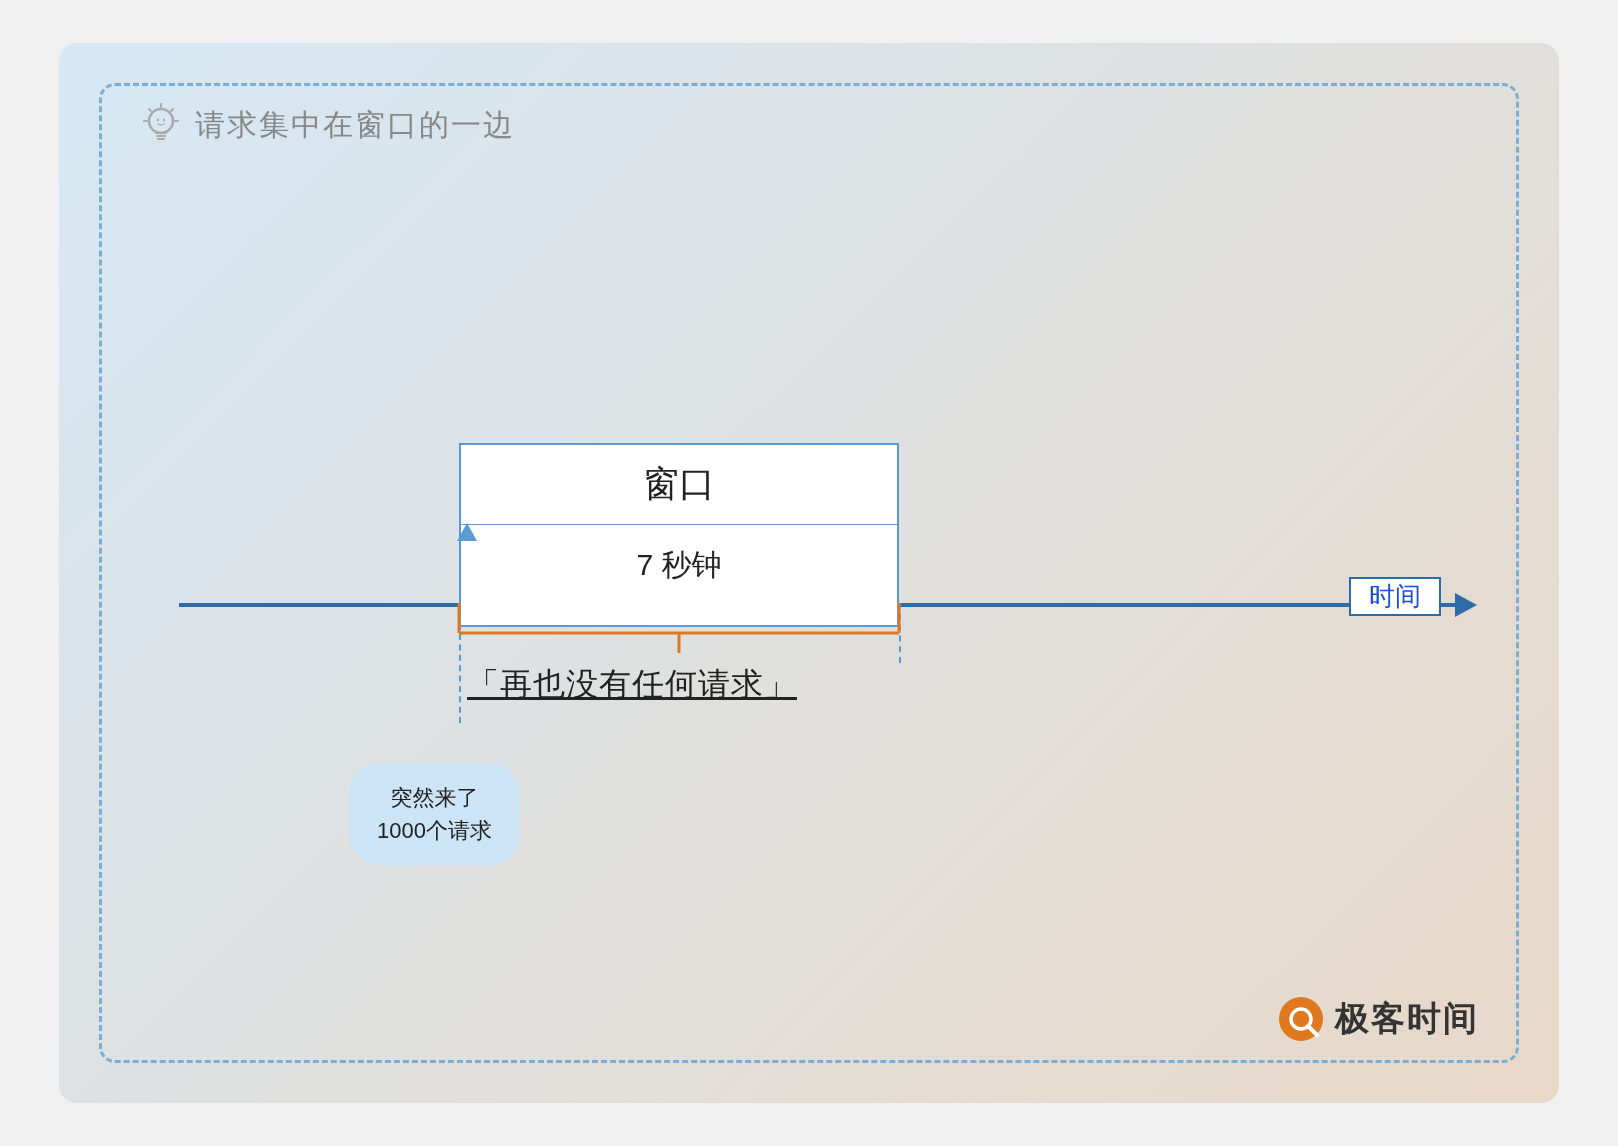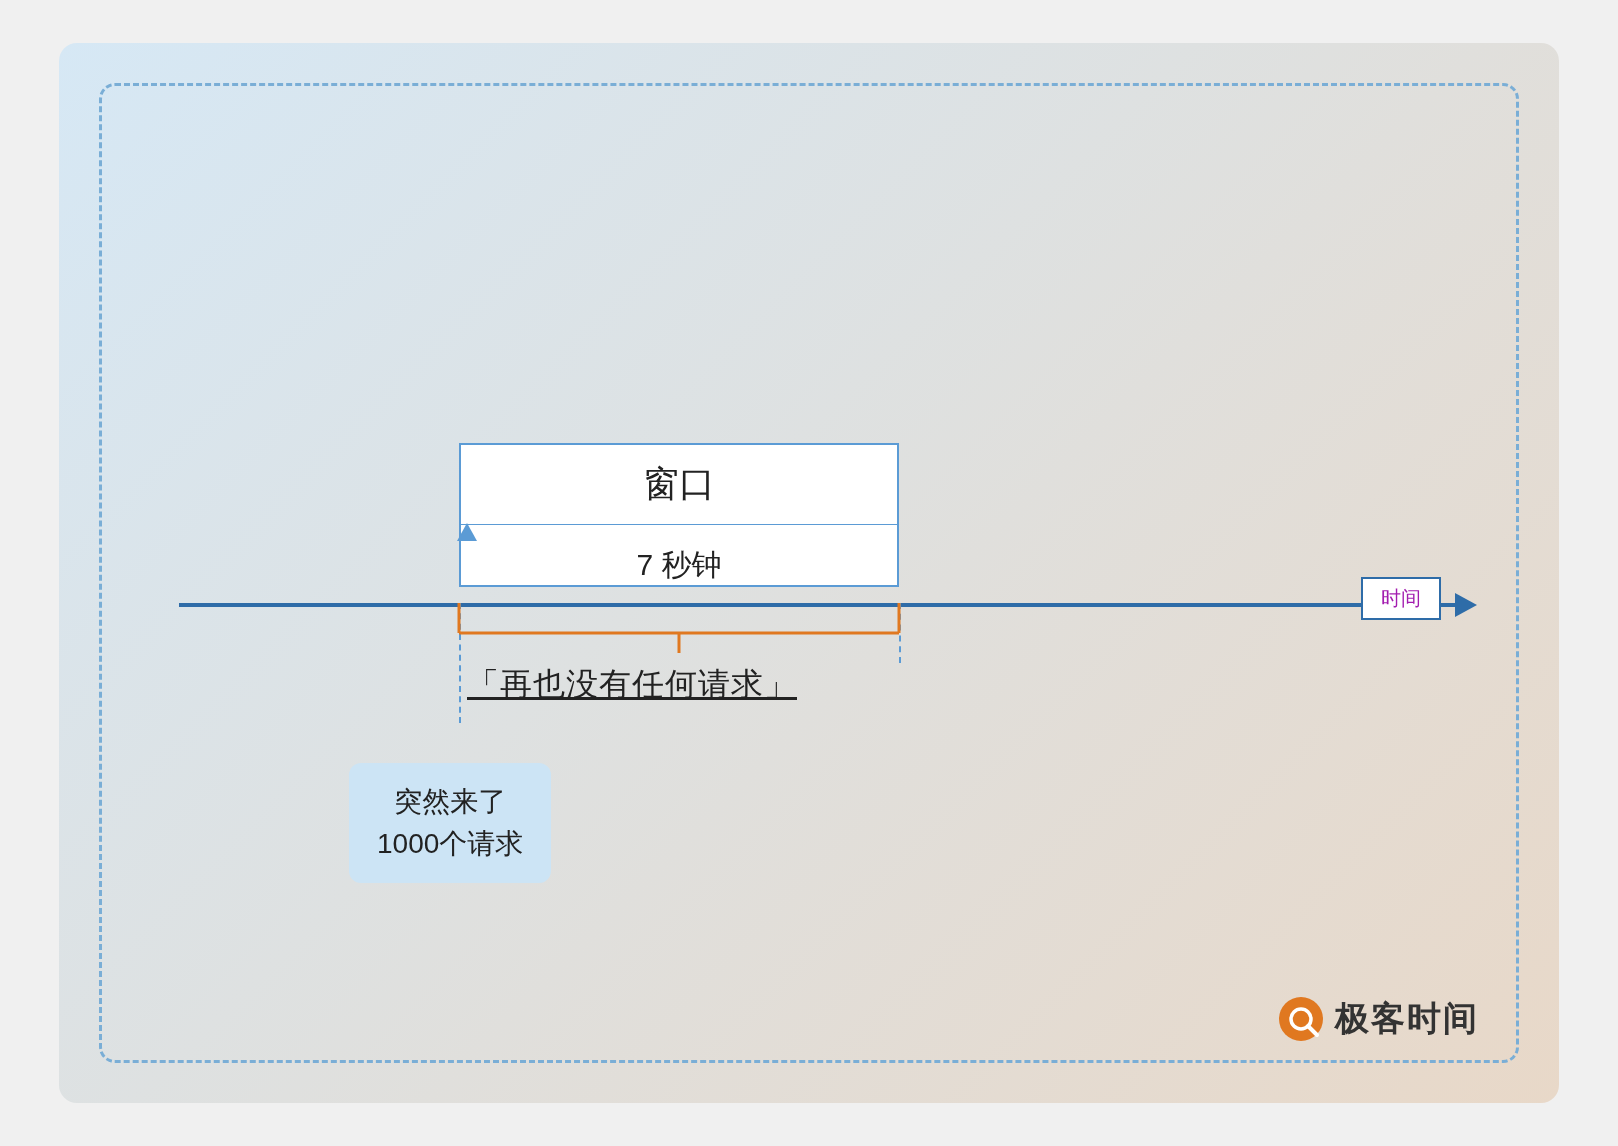--- a/index.html
+++ b/index.html
@@ -76,34 +76,34 @@
       border-bottom: 12px solid transparent;
       border-left: 22px solid #2e6ca8;
     }
 
     
     .time-label {
       position: absolute;
       top: 534px;
       right: 118px;
       border: 2px solid #2e6ca8;
-      padding: 6px 18px;
-      font-size: 20px;
-      color: #a21caf;
+      padding: 0 18px;
+      font-size: 26px;
+      color: #1d4ed8;
       background: white;
       font-weight: 500;
     }
 
     
     .window-box {
       position: absolute;
       top: 400px;
       left: 400px;
       width: 440px;
-      height: 144px;
+      height: 184px;
       border: 2px solid #5b9bd5;
       background: white;
     }
 
     .window-box-title {
       width: 100%;
       height: 80px;
       display: flex;
       align-items: center;
       justify-content: center;
@@ -173,23 +173,23 @@
       text-decoration: underline;
       letter-spacing: 1px;
     }
 
     
     .bubble {
       position: absolute;
       top: 720px;
       left: 290px;
       background: #cce4f5;
-      border-radius: 12px;
+      border-radius: 31px;
       padding: 18px 28px;
-      font-size: 28px;
+      font-size: 22px;
       color: #222;
       line-height: 1.5;
       text-align: center;
       border: none;
     }
 
     
     .watermark {
       position: absolute;
       bottom: 60px;
@@ -211,20 +211,36 @@
       letter-spacing: 2px;
     }
   </style>
 </head>
 <body>
 
 <div class="slide">
 
   <div class="dashed-box"></div>
 
+  <div class="top-label">
+    <svg class="lightbulb-icon" viewBox="0 0 44 44" fill="none" xmlns="http://www.w3.org/2000/svg">
+      <circle cx="22" cy="18" r="12" stroke="#aaa" stroke-width="2.5" fill="none"></circle>
+      <path d="M17 30 h10 M18 33 h8 M19 36 h6" stroke="#aaa" stroke-width="2" stroke-linecap="round"></path>
+      <line x1="22" y1="4" x2="22" y2="1" stroke="#aaa" stroke-width="2" stroke-linecap="round"></line>
+      <line x1="32" y1="8" x2="34" y2="6" stroke="#aaa" stroke-width="2" stroke-linecap="round"></line>
+      <line x1="12" y1="8" x2="10" y2="6" stroke="#aaa" stroke-width="2" stroke-linecap="round"></line>
+      <line x1="36" y1="18" x2="39" y2="18" stroke="#aaa" stroke-width="2" stroke-linecap="round"></line>
+      <line x1="8" y1="18" x2="5" y2="18" stroke="#aaa" stroke-width="2" stroke-linecap="round"></line>
+
+      <circle cx="19" cy="17" r="1.2" fill="#aaa"></circle>
+      <circle cx="25" cy="17" r="1.2" fill="#aaa"></circle>
+      <path d="M19 21 q3 2 6 0" stroke="#aaa" stroke-width="1.5" fill="none" stroke-linecap="round"></path>
+    </svg>
+    <span class="top-label-text">请求集中在窗口的一边</span>
+  </div>
 
   <div class="timeline">
     <div class="timeline-arrow"></div>
   </div>
 
   <div class="time-label">时间</div>
 
   <div class="window-box">
     <div class="window-box-title">窗口</div>
     <div class="window-box-subtitle">

